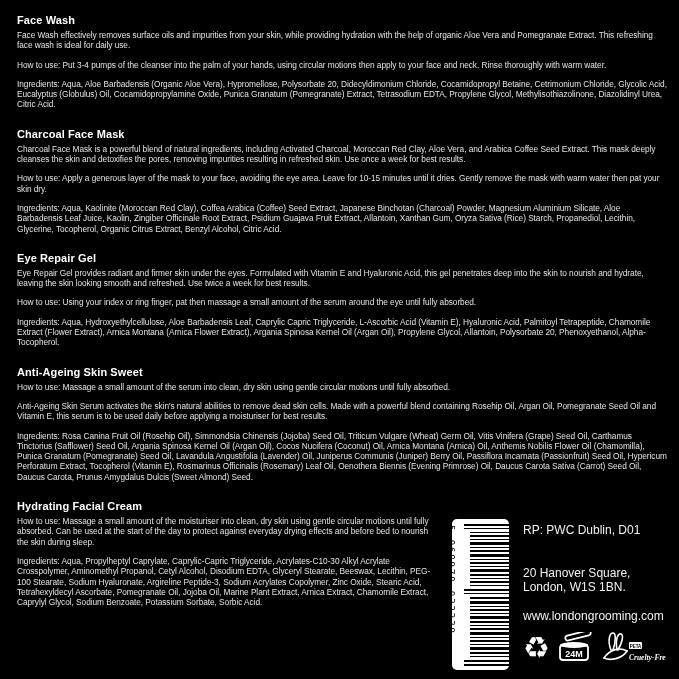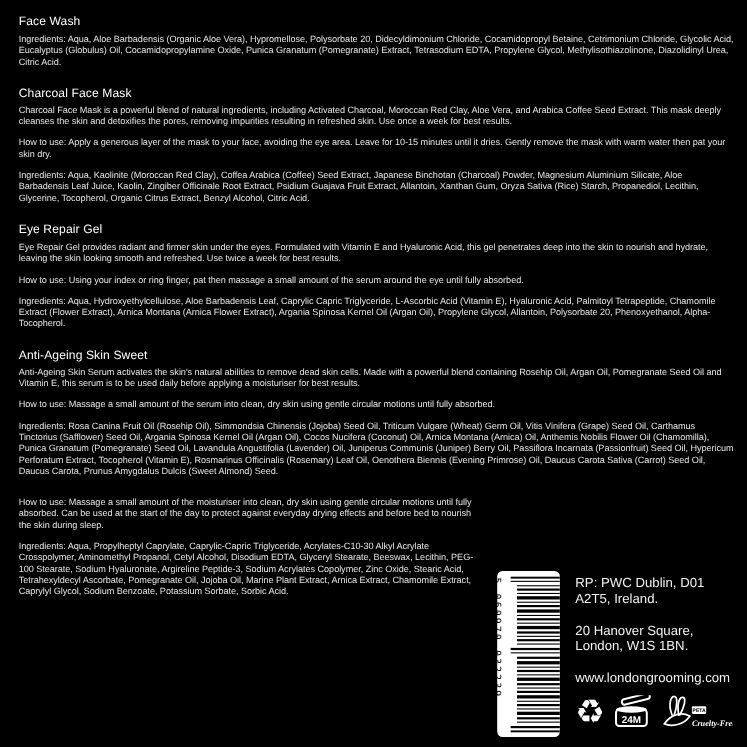--- a/index.html
+++ b/index.html
@@ -13,21 +13,21 @@
   }
   .content {
     position:absolute;
     left:17px; top:14px;
     width:650px;
   }
   .section { margin-bottom:18px; }
   .section h2 {
     font-size:11px;
     line-height:13px;
-    font-weight:normal;
+    font-weight:bold;
     color:#ffffff;
     margin:0 0 3px 0;
     letter-spacing:0.1px;
   }
   .section p {
     font-size:8.3px;
     line-height:10.3px;
     letter-spacing:-0.05px;
     color:#e4e4e4;
     margin:0 0 9px 0;
@@ -94,45 +94,48 @@
     font-weight:bold;
   }
 </style>
 </head>
 <body>
 
 <div class="content">
 
   <section class="section">
     <h2>Face Wash</h2>
+    <p>Face Wash effectively removes surface oils and impurities from your skin, while providing hydration with the help of organic Aloe Vera and Pomegranate Extract. This refreshing face wash is ideal for daily use.</p>
+    <p>How to use: Put 3-4 pumps of the cleanser into the palm of your hands, using circular motions then apply to your face and neck. Rinse thoroughly with warm water.</p>
     <p>Ingredients: Aqua, Aloe Barbadensis (Organic Aloe Vera), Hypromellose, Polysorbate 20, Didecyldimonium Chloride, Cocamidopropyl Betaine, Cetrimonium Chloride, Glycolic Acid, Eucalyptus (Globulus) Oil, Cocamidopropylamine Oxide, Punica Granatum (Pomegranate) Extract, Tetrasodium EDTA, Propylene Glycol, Methylisothiazolinone, Diazolidinyl Urea, Citric Acid.</p>
   </section>
 
   <section class="section">
     <h2>Charcoal Face Mask</h2>
     <p>Charcoal Face Mask is a powerful blend of natural ingredients, including Activated Charcoal, Moroccan Red Clay, Aloe Vera, and Arabica Coffee Seed Extract. This mask deeply cleanses the skin and detoxifies the pores, removing impurities resulting in refreshed skin. Use once a week for best results.</p>
     <p>How to use: Apply a generous layer of the mask to your face, avoiding the eye area. Leave for 10-15 minutes until it dries. Gently remove the mask with warm water then pat your skin dry.</p>
     <p>Ingredients: Aqua, Kaolinite (Moroccan Red Clay), Coffea Arabica (Coffee) Seed Extract, Japanese Binchotan (Charcoal) Powder, Magnesium Aluminium Silicate, Aloe Barbadensis Leaf Juice, Kaolin, Zingiber Officinale Root Extract, Psidium Guajava Fruit Extract, Allantoin, Xanthan Gum, Oryza Sativa (Rice) Starch, Propanediol, Lecithin, Glycerine, Tocopherol, Organic Citrus Extract, Benzyl Alcohol, Citric Acid.</p>
   </section>
 
   <section class="section">
     <h2>Eye Repair Gel</h2>
     <p>Eye Repair Gel provides radiant and firmer skin under the eyes. Formulated with Vitamin E and Hyaluronic Acid, this gel penetrates deep into the skin to nourish and hydrate, leaving the skin looking smooth and refreshed. Use twice a week for best results.</p>
     <p>How to use: Using your index or ring finger, pat then massage a small amount of the serum around the eye until fully absorbed.</p>
     <p>Ingredients: Aqua, Hydroxyethylcellulose, Aloe Barbadensis Leaf, Caprylic Capric Triglyceride, L-Ascorbic Acid (Vitamin E), Hyaluronic Acid, Palmitoyl Tetrapeptide, Chamomile Extract (Flower Extract), Arnica Montana (Arnica Flower Extract), Argania Spinosa Kernel Oil (Argan Oil), Propylene Glycol, Allantoin, Polysorbate 20, Phenoxyethanol, Alpha-Tocopherol.</p>
   </section>
 
   <section class="section">
     <h2>Anti-Ageing Skin Sweet</h2>
+    <p>How to use: Massage a small amount of the serum into clean, dry skin using gentle circular motions until fully absorbed.</p>
     <p>Anti-Ageing Skin Serum activates the skin's natural abilities to remove dead skin cells. Made with a powerful blend containing Rosehip Oil, Argan Oil, Pomegranate Seed Oil and Vitamin E, this serum is to be used daily before applying a moisturiser for best results.</p>
-    <p>How to use: Massage a small amount of the serum into clean, dry skin using gentle circular motions until fully absorbed.</p>
     <p>Ingredients: Rosa Canina Fruit Oil (Rosehip Oil), Simmondsia Chinensis (Jojoba) Seed Oil, Triticum Vulgare (Wheat) Germ Oil, Vitis Vinifera (Grape) Seed Oil, Carthamus Tinctorius (Safflower) Seed Oil, Argania Spinosa Kernel Oil (Argan Oil), Cocos Nucifera (Coconut) Oil, Arnica Montana (Arnica) Oil, Anthemis Nobilis Flower Oil (Chamomilla), Punica Granatum (Pomegranate) Seed Oil, Lavandula Angustifolia (Lavender) Oil, Juniperus Communis (Juniper) Berry Oil, Passiflora Incarnata (Passionfruit) Seed Oil, Hypericum Perforatum Extract, Tocopherol (Vitamin E), Rosmarinus Officinalis (Rosemary) Leaf Oil, Oenothera Biennis (Evening Primrose) Oil, Daucus Carota Sativa (Carrot) Seed Oil, Daucus Carota, Prunus Amygdalus Dulcis (Sweet Almond) Seed.</p>
   </section>
 
   <section class="section narrow">
+    <h2>Hydrating Facial Cream</h2>
     <p>How to use: Massage a small amount of the moisturiser into clean, dry skin using gentle circular motions until fully absorbed. Can be used at the start of the day to protect against everyday drying effects and before bed to nourish the skin during sleep.</p>
     <p>Ingredients: Aqua, Propylheptyl Caprylate, Caprylic-Capric Triglyceride, Acrylates-C10-30 Alkyl Acrylate Crosspolymer, Aminomethyl Propanol, Cetyl Alcohol, Disodium EDTA, Glyceryl Stearate, Beeswax, Lecithin, PEG-100 Stearate, Sodium Hyaluronate, Argireline Peptide-3, Sodium Acrylates Copolymer, Zinc Oxide, Stearic Acid, Tetrahexyldecyl Ascorbate, Pomegranate Oil, Jojoba Oil, Marine Plant Extract, Arnica Extract, Chamomile Extract, Caprylyl Glycol, Sodium Benzoate, Potassium Sorbate, Sorbic Acid.</p>
   </section>
 
 </div>
 
 <div class="right-panel">
 
   <div class="barcode">
     <span class="barcode-digits">5 060970 032239</span>
@@ -174,21 +177,20 @@
         <rect x="6" y="128" width="39" height="2"></rect>
         <rect x="6" y="132" width="39" height="1"></rect>
         <rect x="0" y="136" width="45" height="2"></rect>
         <rect x="0" y="140" width="45" height="2"></rect>
       </g>
     </svg>
   </div>
 
   <div class="panel-text pt-rp">
     <div>RP: PWC Dublin, D01</div>
-    <div>A2T5, Ireland.</div>
   </div>
 
   <div class="panel-text pt-addr">
     <div>20 Hanover Square,</div>
     <div>London, W1S 1BN.</div>
   </div>
 
   <div class="panel-text pt-web">www.londongrooming.com</div>
 
   <div class="icon-row">

